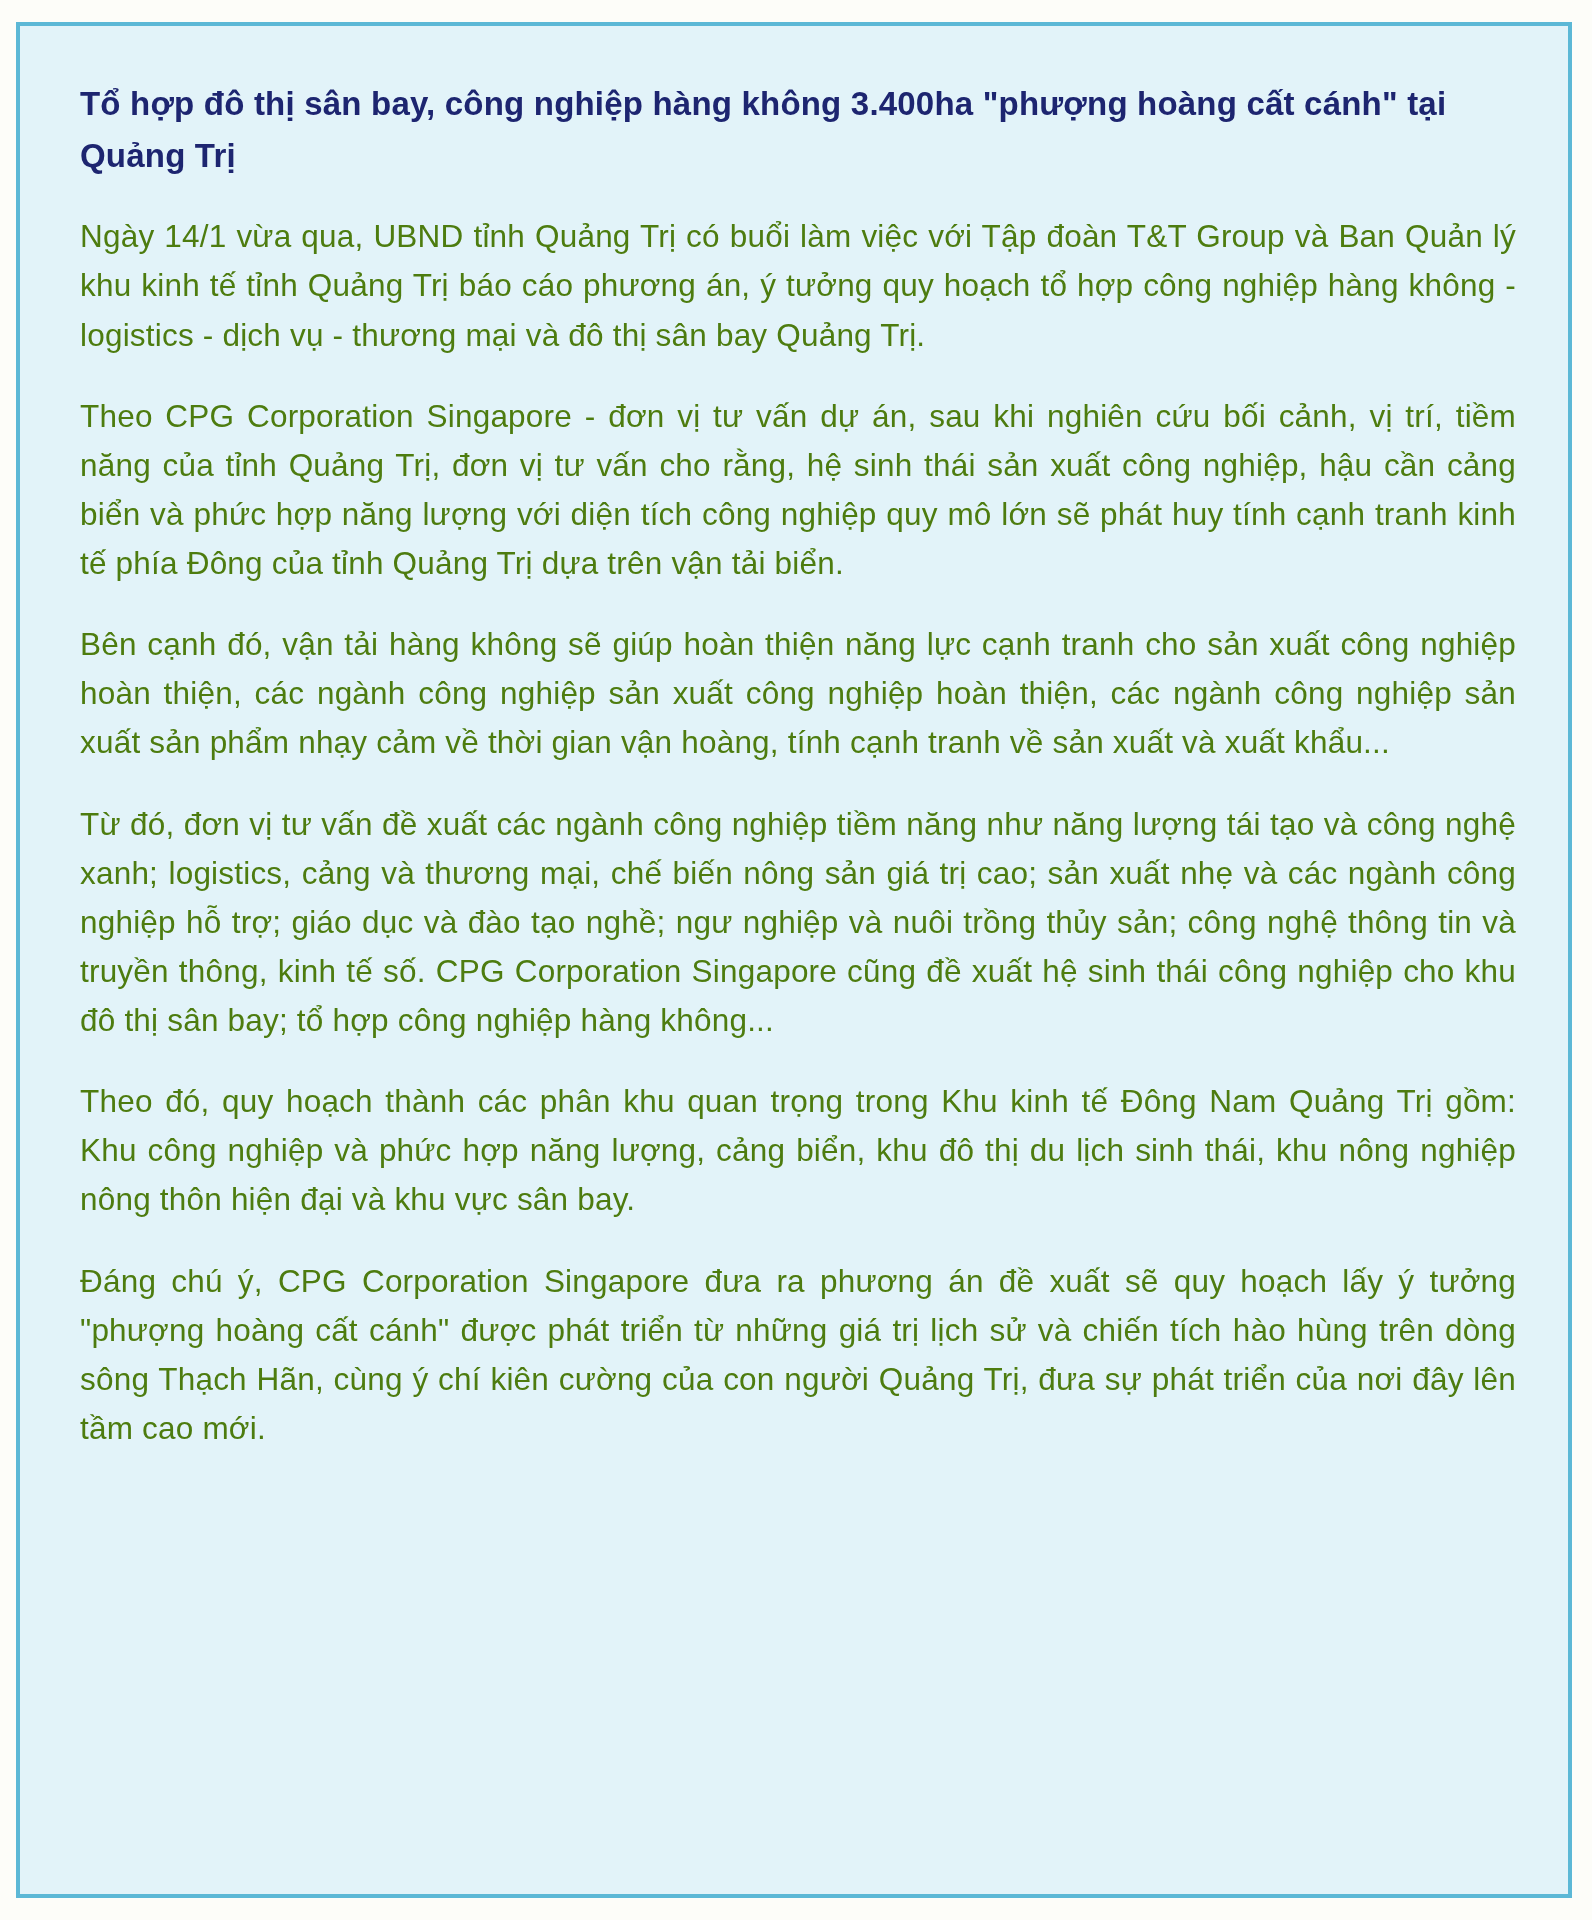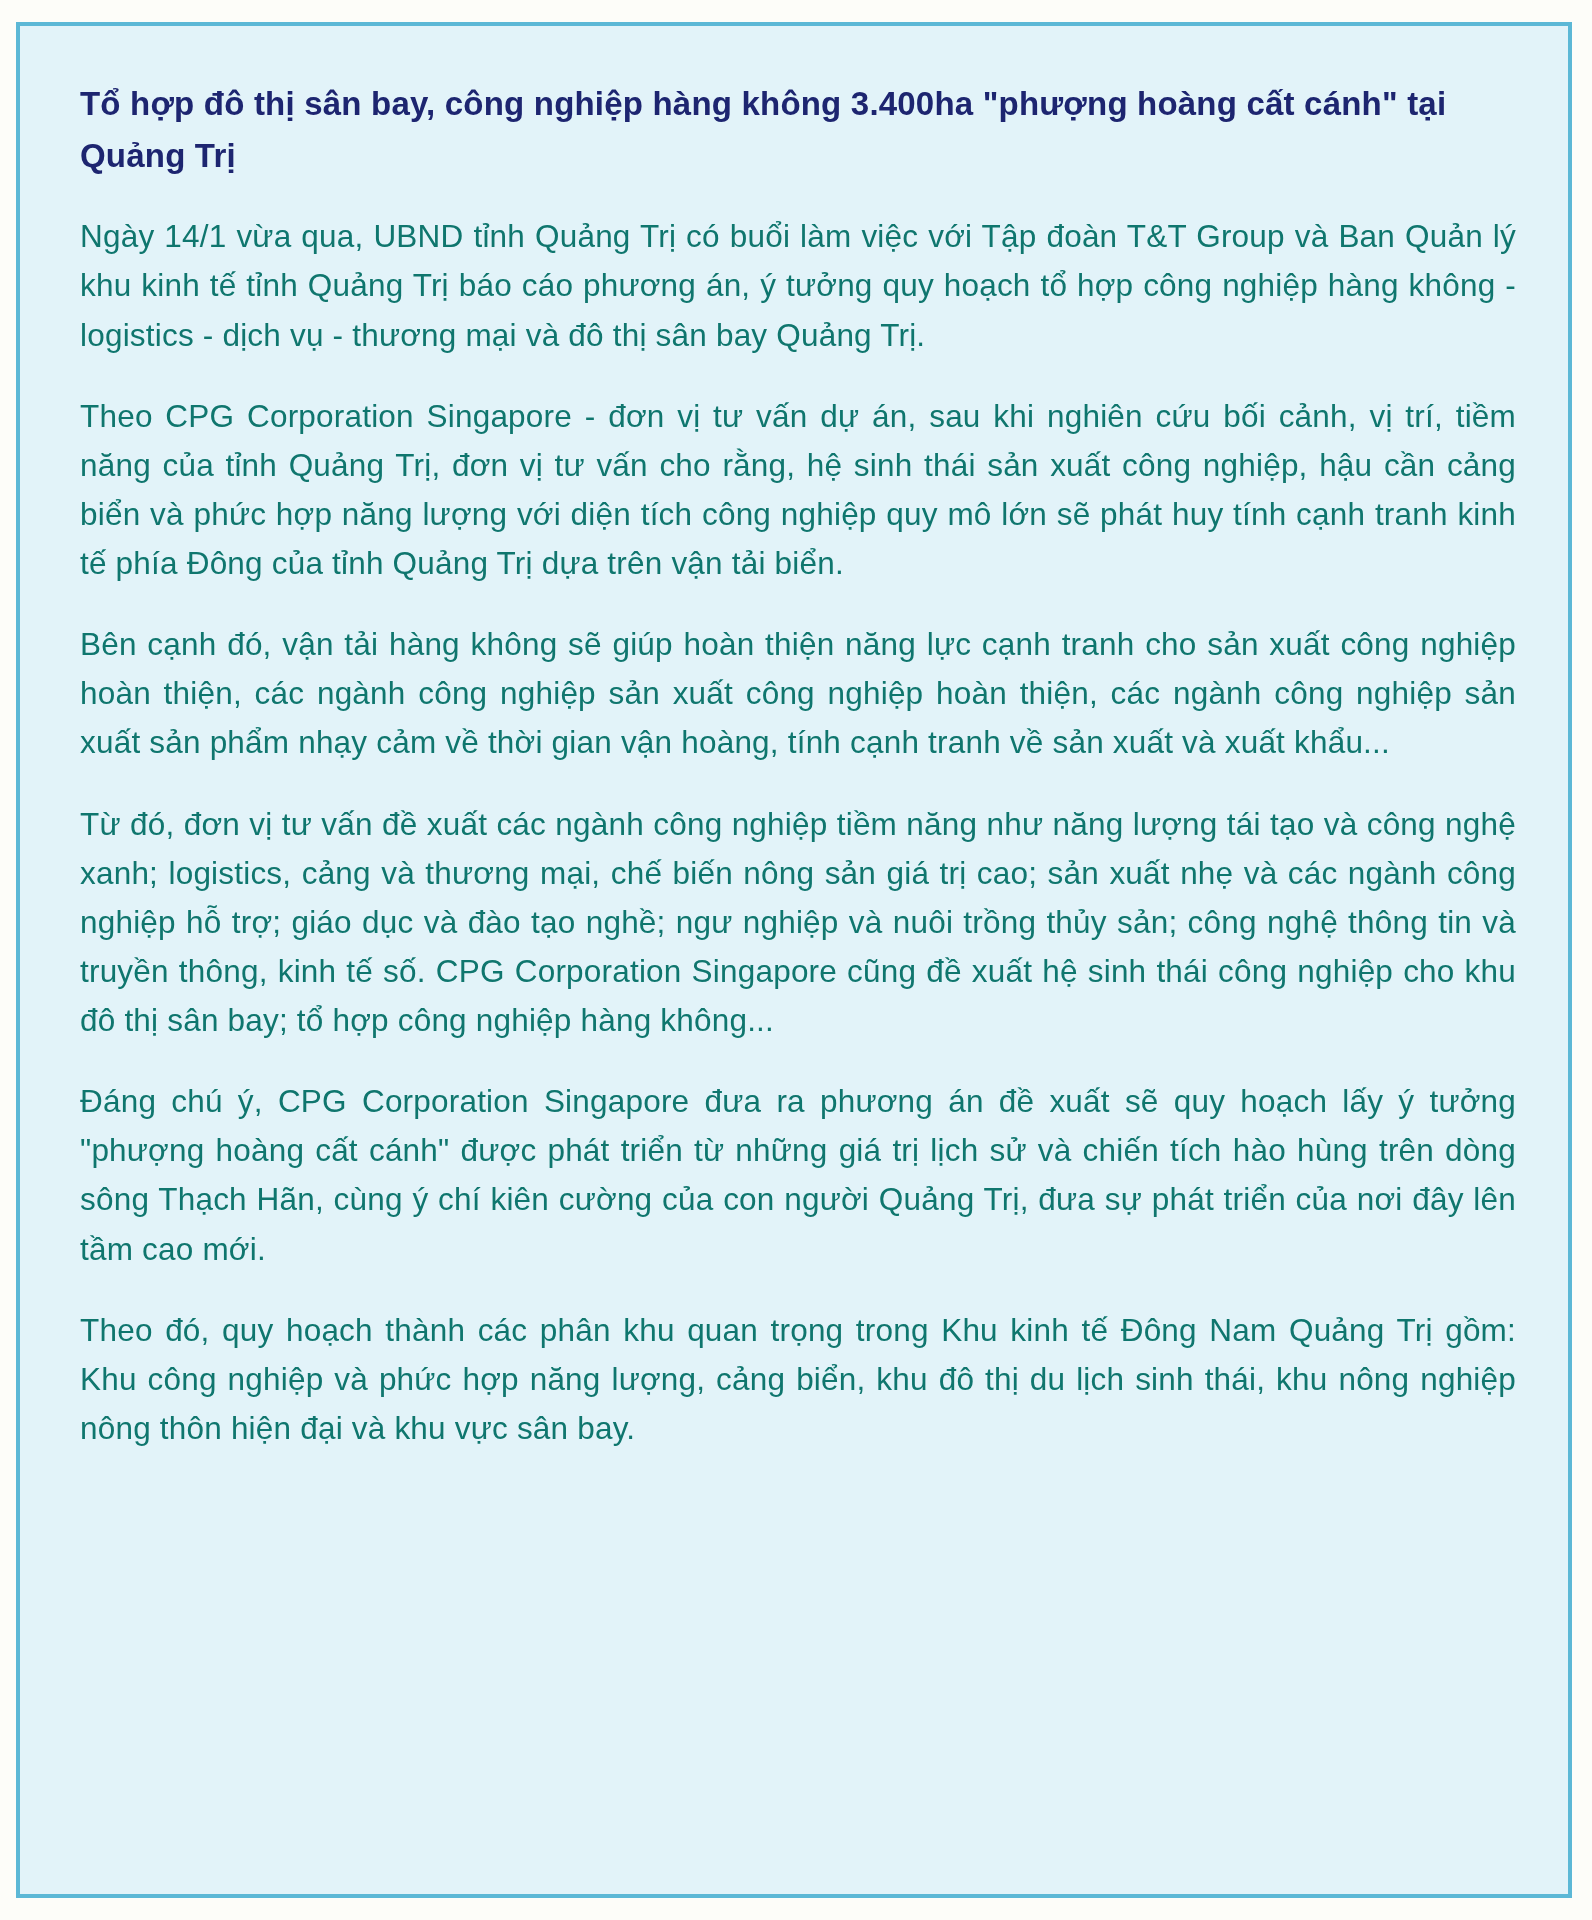--- a/index.html
+++ b/index.html
@@ -29,35 +29,35 @@
   }
   .article-title {
     color: #1d2570;
     font-size: 33px;
     font-weight: bold;
     line-height: 1.58;
     margin: 0 0 30px 0;
     letter-spacing: 0.2px;
   }
   .article-paragraph {
-    color: #0f766e;
+    color: #4d7c0f;
     font-size: 31.5px;
     font-weight: 500;
     line-height: 1.56;
     text-align: justify;
     margin: 0 0 32px 0;
     letter-spacing: 0.2px;
   }
 </style>
 </head>
 <body>
 
 <div class="page">
   <div class="article-card">
     <h1 class="article-title">Tổ hợp đô thị sân bay, công nghiệp hàng không 3.400ha "phượng hoàng cất cánh" tại Quảng Trị</h1>
     <p class="article-paragraph">Ngày 14/1 vừa qua, UBND tỉnh Quảng Trị có buổi làm việc với Tập đoàn T&amp;T Group và Ban Quản lý khu kinh tế tỉnh Quảng Trị báo cáo phương án, ý tưởng quy hoạch tổ hợp công nghiệp hàng không - logistics - dịch vụ - thương mại và đô thị sân bay Quảng Trị.</p>
     <p class="article-paragraph">Theo CPG Corporation Singapore - đơn vị tư vấn dự án, sau khi nghiên cứu bối cảnh, vị trí, tiềm năng của tỉnh Quảng Trị, đơn vị tư vấn cho rằng, hệ sinh thái sản xuất công nghiệp, hậu cần cảng biển và phức hợp năng lượng với diện tích công nghiệp quy mô lớn sẽ phát huy tính cạnh tranh kinh tế phía Đông của tỉnh Quảng Trị dựa trên vận tải biển.</p>
     <p class="article-paragraph">Bên cạnh đó, vận tải hàng không sẽ giúp hoàn thiện năng lực cạnh tranh cho sản xuất công nghiệp hoàn thiện, các ngành công nghiệp sản xuất công nghiệp hoàn thiện, các ngành công nghiệp sản xuất sản phẩm nhạy cảm về thời gian vận hoàng, tính cạnh tranh về sản xuất và xuất khẩu...</p>
     <p class="article-paragraph">Từ đó, đơn vị tư vấn đề xuất các ngành công nghiệp tiềm năng như năng lượng tái tạo và công nghệ xanh; logistics, cảng và thương mại, chế biến nông sản giá trị cao; sản xuất nhẹ và các ngành công nghiệp hỗ trợ; giáo dục và đào tạo nghề; ngư nghiệp và nuôi trồng thủy sản; công nghệ thông tin và truyền thông, kinh tế số. CPG Corporation Singapore cũng đề xuất hệ sinh thái công nghiệp cho khu đô thị sân bay; tổ hợp công nghiệp hàng không...</p>
+    <p class="article-paragraph">Theo đó, quy hoạch thành các phân khu quan trọng trong Khu kinh tế Đông Nam Quảng Trị gồm: Khu công nghiệp và phức hợp năng lượng, cảng biển, khu đô thị du lịch sinh thái, khu nông nghiệp nông thôn hiện đại và khu vực sân bay.</p>
     <p class="article-paragraph">Đáng chú ý, CPG Corporation Singapore đưa ra phương án đề xuất sẽ quy hoạch lấy ý tưởng "phượng hoàng cất cánh" được phát triển từ những giá trị lịch sử và chiến tích hào hùng trên dòng sông Thạch Hãn, cùng ý chí kiên cường của con người Quảng Trị, đưa sự phát triển của nơi đây lên tầm cao mới.</p>
-    <p class="article-paragraph">Theo đó, quy hoạch thành các phân khu quan trọng trong Khu kinh tế Đông Nam Quảng Trị gồm: Khu công nghiệp và phức hợp năng lượng, cảng biển, khu đô thị du lịch sinh thái, khu nông nghiệp nông thôn hiện đại và khu vực sân bay.</p>
   </div>
 </div>
 
 </body></html>

